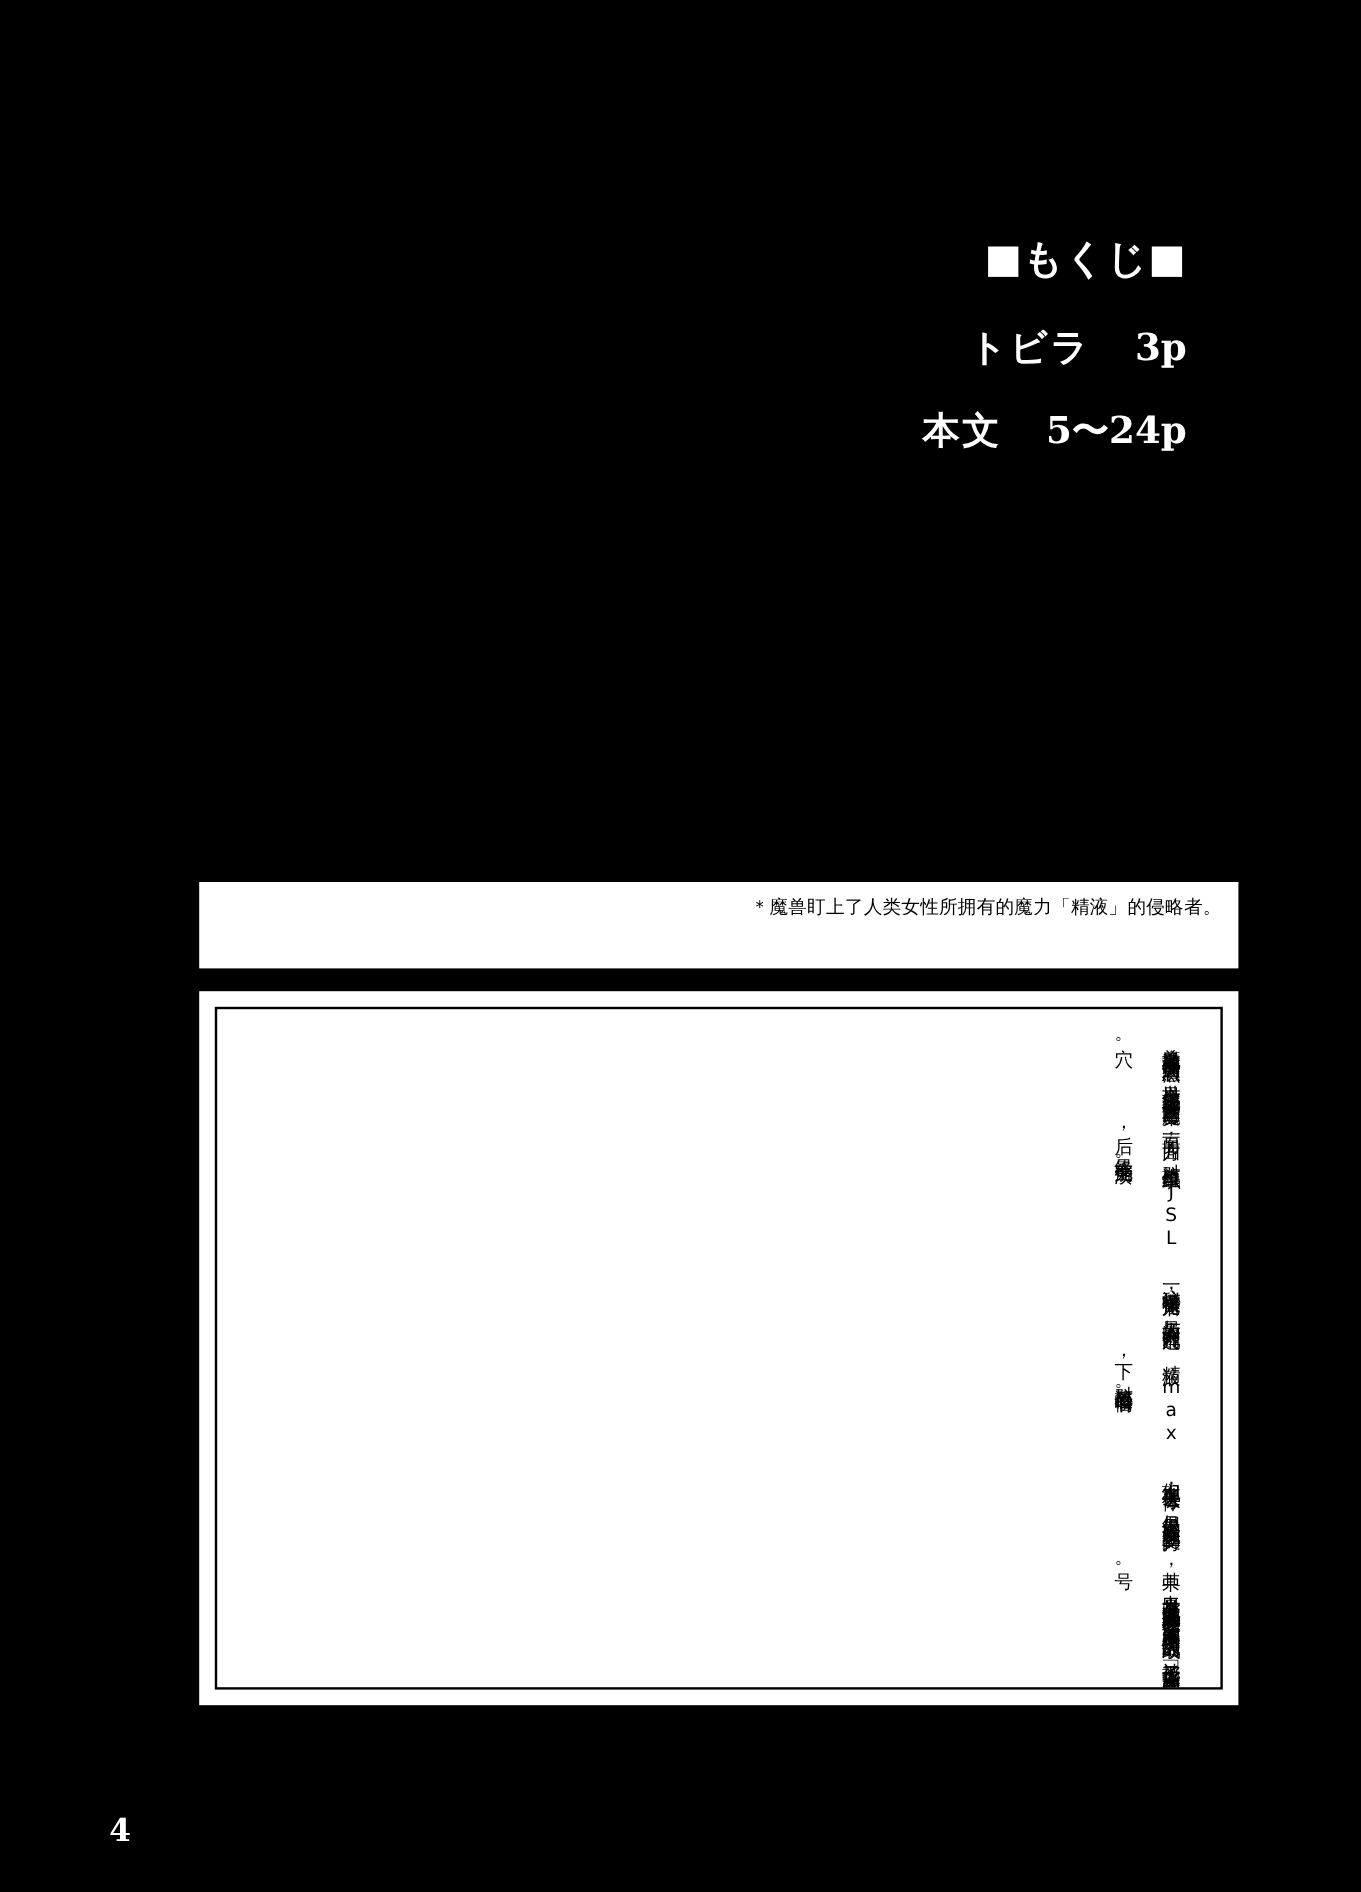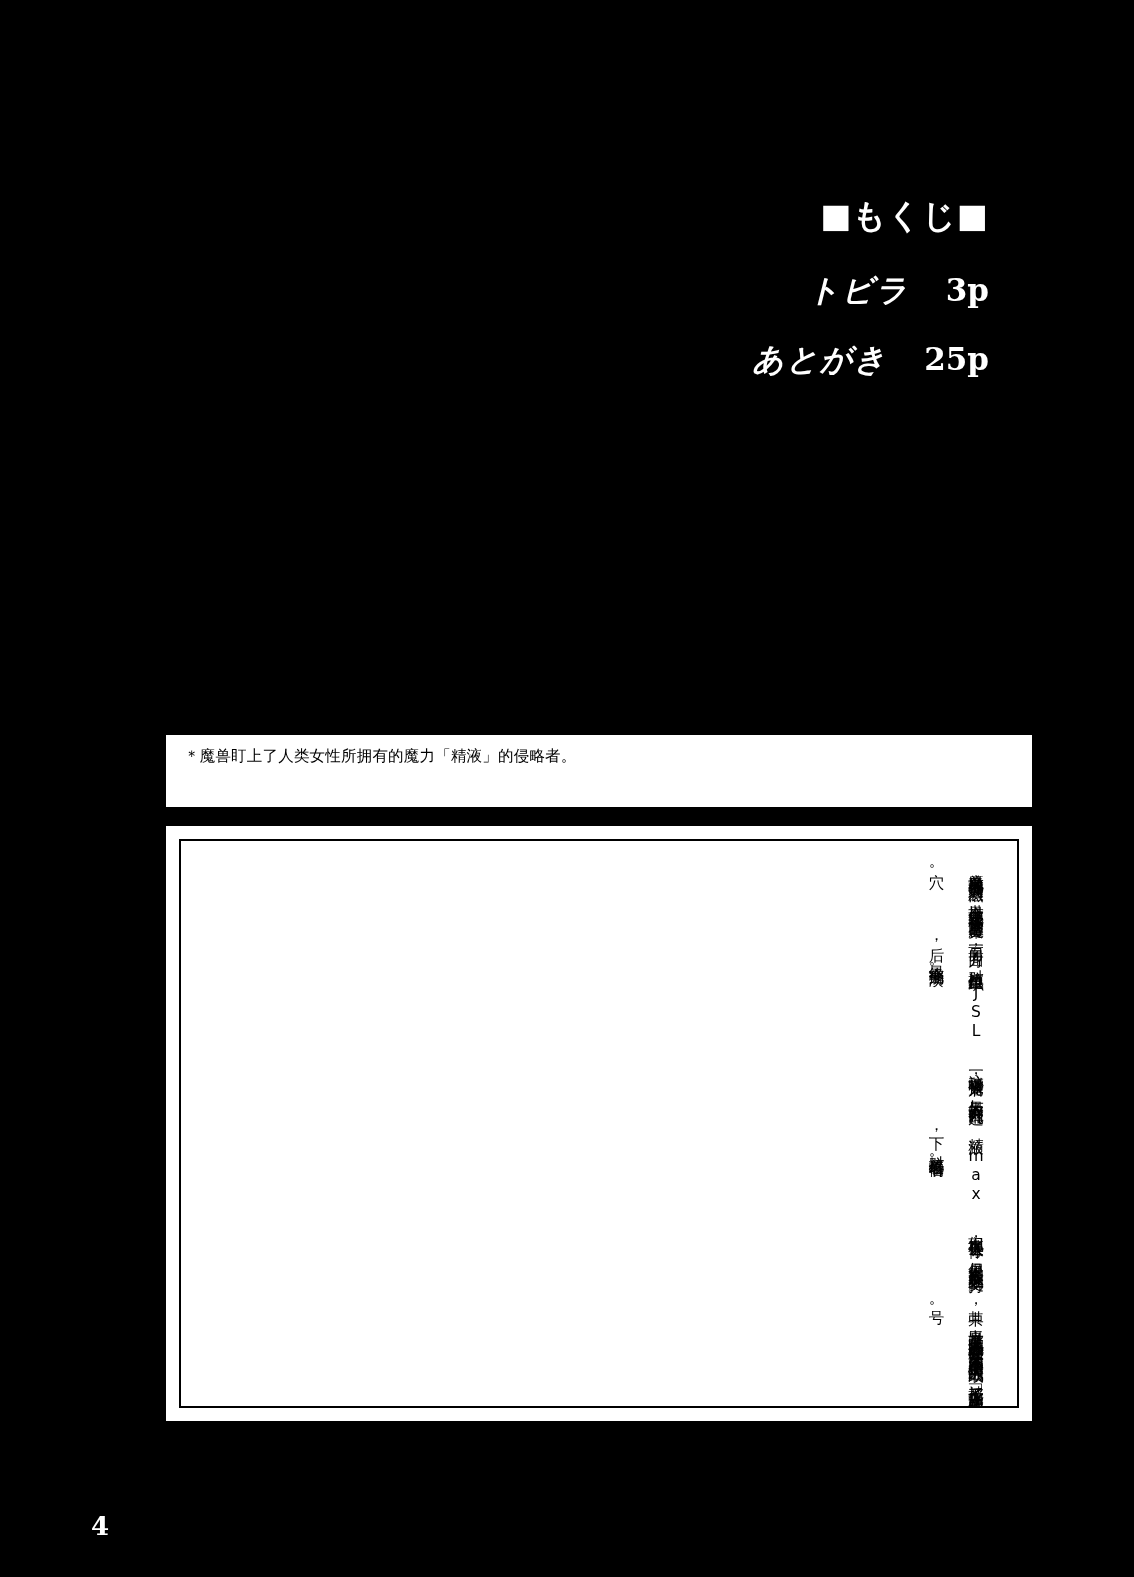--- a/index.html
+++ b/index.html
@@ -36,38 +36,39 @@
     white-space: nowrap;
   }
   .toc-row {
     font-family: "DejaVu Serif", serif;
     font-weight: bold;
     font-size: 31px;
     line-height: 1.35;
     margin-bottom: 28px;
     white-space: nowrap;
   }
-  .toc-row .label { letter-spacing: 2px; font-style: italic; }
+  .toc-row .label { letter-spacing: 2px; }
   .toc-row .pg { margin-left: 26px; letter-spacing: 0px; text-align: right; }
 
   
   .glossary {
     position: absolute;
     left: 133px;
     top: 735px;
     width: 866px;
     height: 72px;
     background: #ffffff;
     color: #000000;
     box-sizing: border-box;
     padding: 9px 14px 0 18px;
     font-family: "DejaVu Sans", sans-serif;
     font-size: 15.5px;
     line-height: 1.65;
     letter-spacing: 0.2px;
+    text-align: right;
   }
   .glossary div { white-space: nowrap; }
 
   
   .panel-outer {
     position: absolute;
     left: 133px;
     top: 826px;
     width: 866px;
     height: 595px;
@@ -127,25 +128,25 @@
 
   <div class="toc">
     <div class="toc-title">■もくじ■</div>
 
     <div class="toc-row">
       <span class="label">トビラ</span>
       <span class="pg">3p</span>
     </div>
 
 
+    <div class="toc-row">
+      <span class="label">本文</span>
+      <span class="pg">5〜24p</span>
+    </div>
 
-    <div class="toc-row">
-      <span class="label">あとがき</span>
-      <span class="pg">25p</span>
-    </div>
 
   </div>
 
   <div class="glossary">
     <div>＊魔兽盯上了人类女性所拥有的魔力「精液」的侵略者。</div>
   </div>
 
   <div class="panel-outer">
     <div class="panel-inner">
       <div class="vtext">

